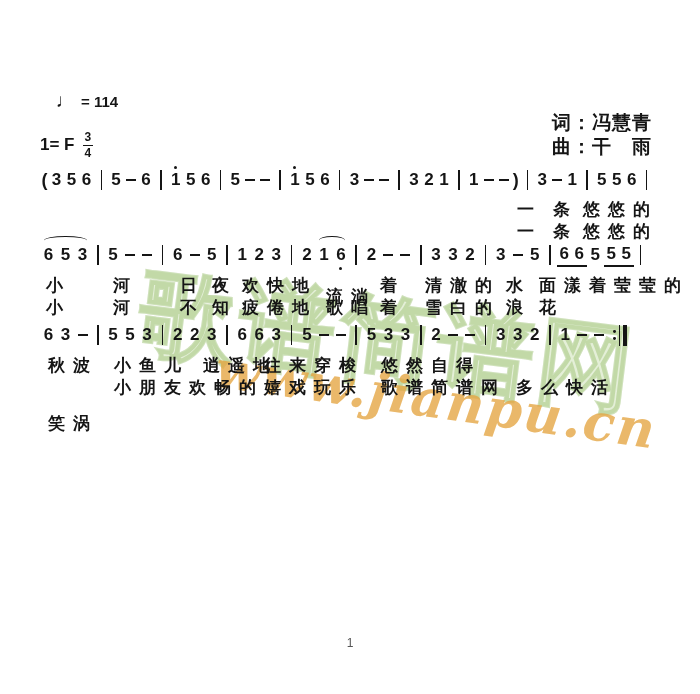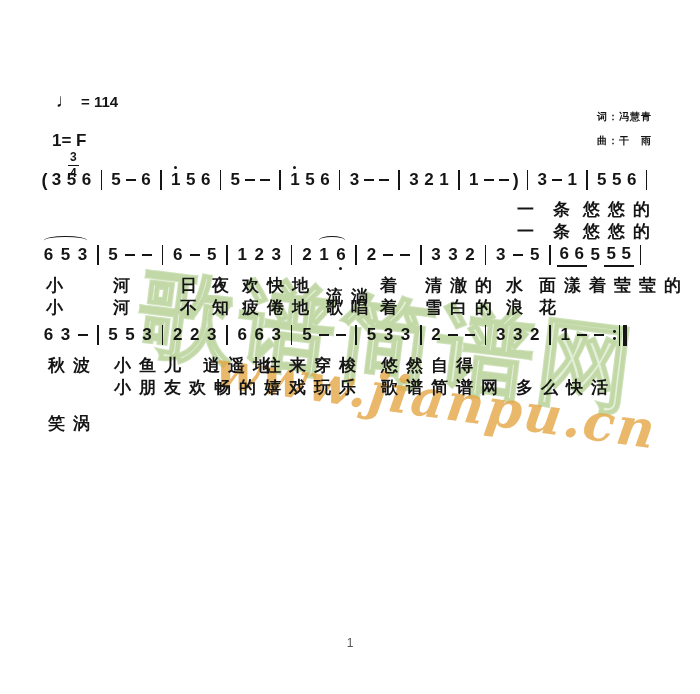--- a/index.html
+++ b/index.html
@@ -12,24 +12,24 @@
          color:rgba(190,216,160,0.42);-webkit-text-stroke:2px rgba(160,196,120,0.5);}
   .wm-url{position:absolute;left:220px;top:338px;transform:rotate(8deg);transform-origin:left top;
          font-size:52px;font-style:italic;font-weight:700;font-family:"DejaVu Serif",serif;
          color:rgba(228,164,64,0.78);white-space:nowrap;z-index:0;letter-spacing:2px;}
 
   
   .title{position:absolute;left:0;right:0;top:64px;margin:0;text-align:center;z-index:1;
          font-size:27px;font-weight:700;letter-spacing:4px;}
   .tempo{position:absolute;left:56px;top:90px;z-index:1;font-size:15px;font-weight:700;}
   .tempo .tnote{font-size:19px;margin-right:6px;font-weight:400;}
-  .credit{position:absolute;right:48px;z-index:1;font-size:10px;font-weight:700;letter-spacing:1px;}
+  .credit{position:absolute;right:48px;z-index:1;font-size:19px;font-weight:700;letter-spacing:1px;}
   .credit-lyr{top:110px;}
   .credit-cmp{top:134px;}
-  .keysig{position:absolute;left:52px;top:131px;z-index:1;font-size:17px;font-weight:700;display:flex;align-items:center;flex-direction:column;}
+  .keysig{position:absolute;left:40px;top:131px;z-index:1;font-size:17px;font-weight:700;display:flex;align-items:center;}
   .frac{display:inline-flex;flex-direction:column;align-items:center;font-size:12px;line-height:1.05;margin-left:8px;font-weight:700;}
   .frac span:first-child{border-bottom:1.4px solid #151515;padding:0 2px 1px;}
   .frac span:last-child{padding-top:1px;}
 
   
   .mline{position:absolute;left:40px;display:flex;align-items:center;height:24px;z-index:1;
          font-weight:700;font-size:17px;}
   .mt0{top:168px;}
   .mt1{top:243px;}
   .mt2{top:323px;}

